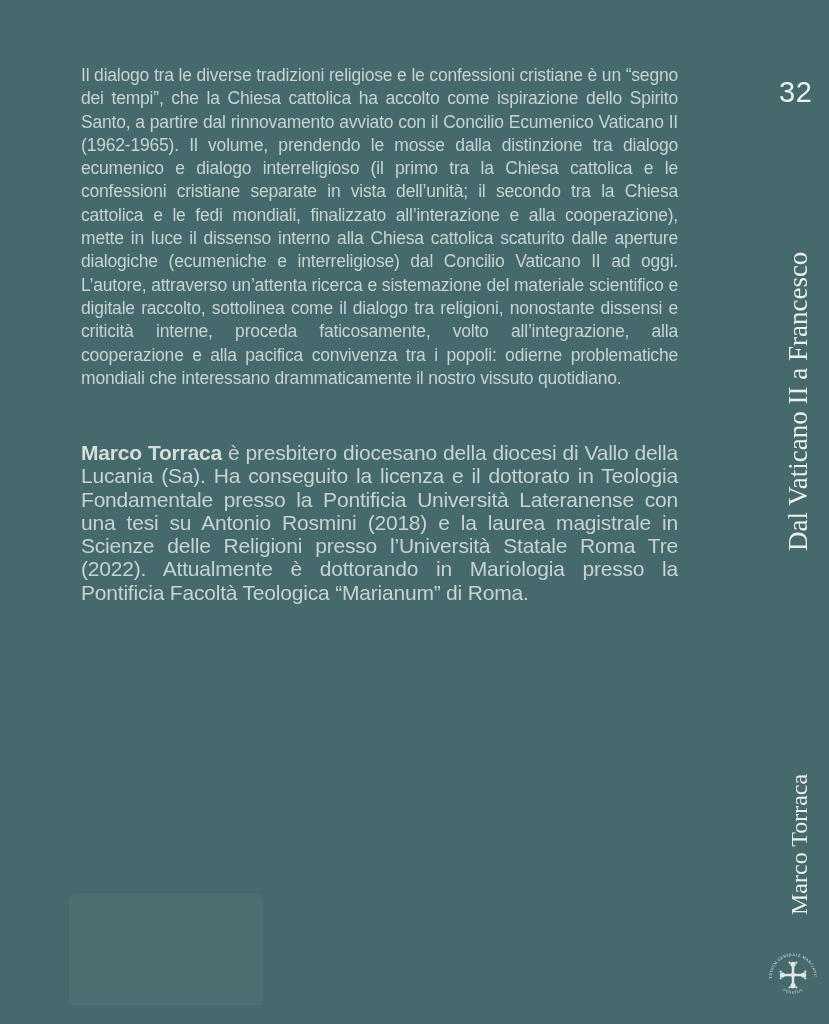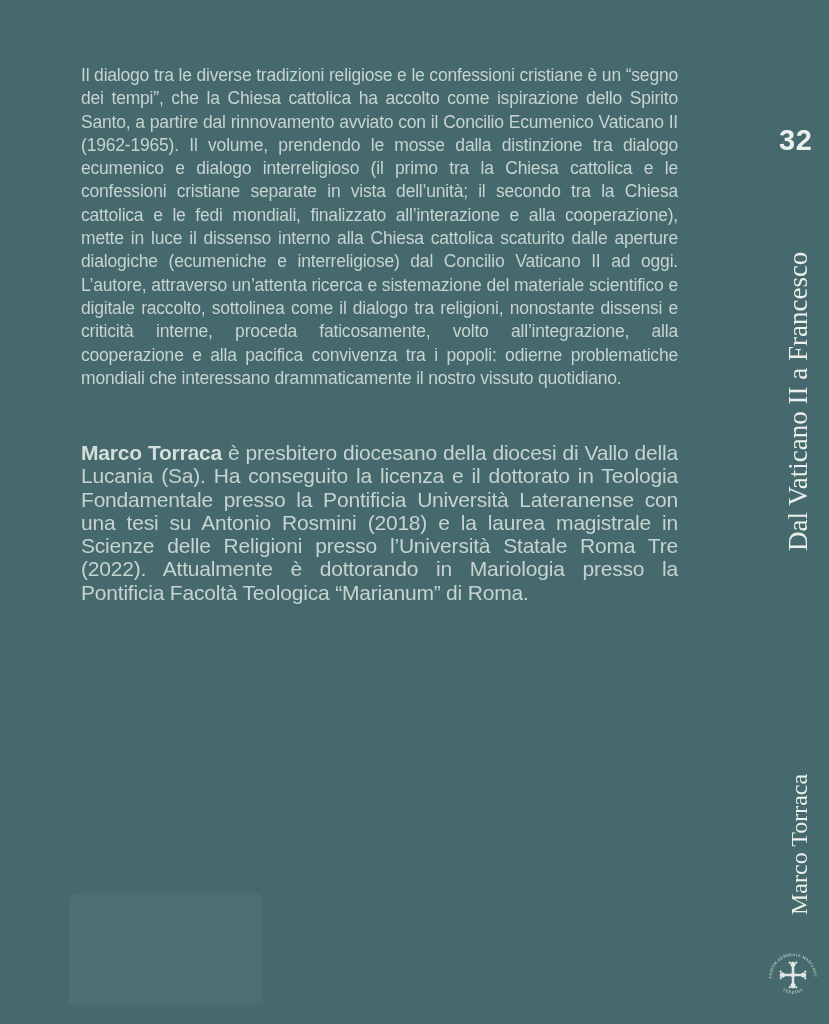--- a/index.html
+++ b/index.html
@@ -40,24 +40,23 @@
   }
   .bio strong { color: #d3dedb; font-weight: 700; }
 
   
   .page-number {
     position: absolute;
     left: 779px;
     top: 76px;
     width: 40px;
     font-size: 29px;
-    font-weight: 700;
+    font-weight: 400;
     letter-spacing: 0.5px;
     color: #eaf0eb;
-    margin-top: 48px;
   }
   .vertical {
     position: absolute;
     writing-mode: vertical-rl;
     transform: rotate(180deg);
     text-align: center;
     color: #e9efe9;
     font-family: "Liberation Serif", serif;
     white-space: nowrap;
   }

